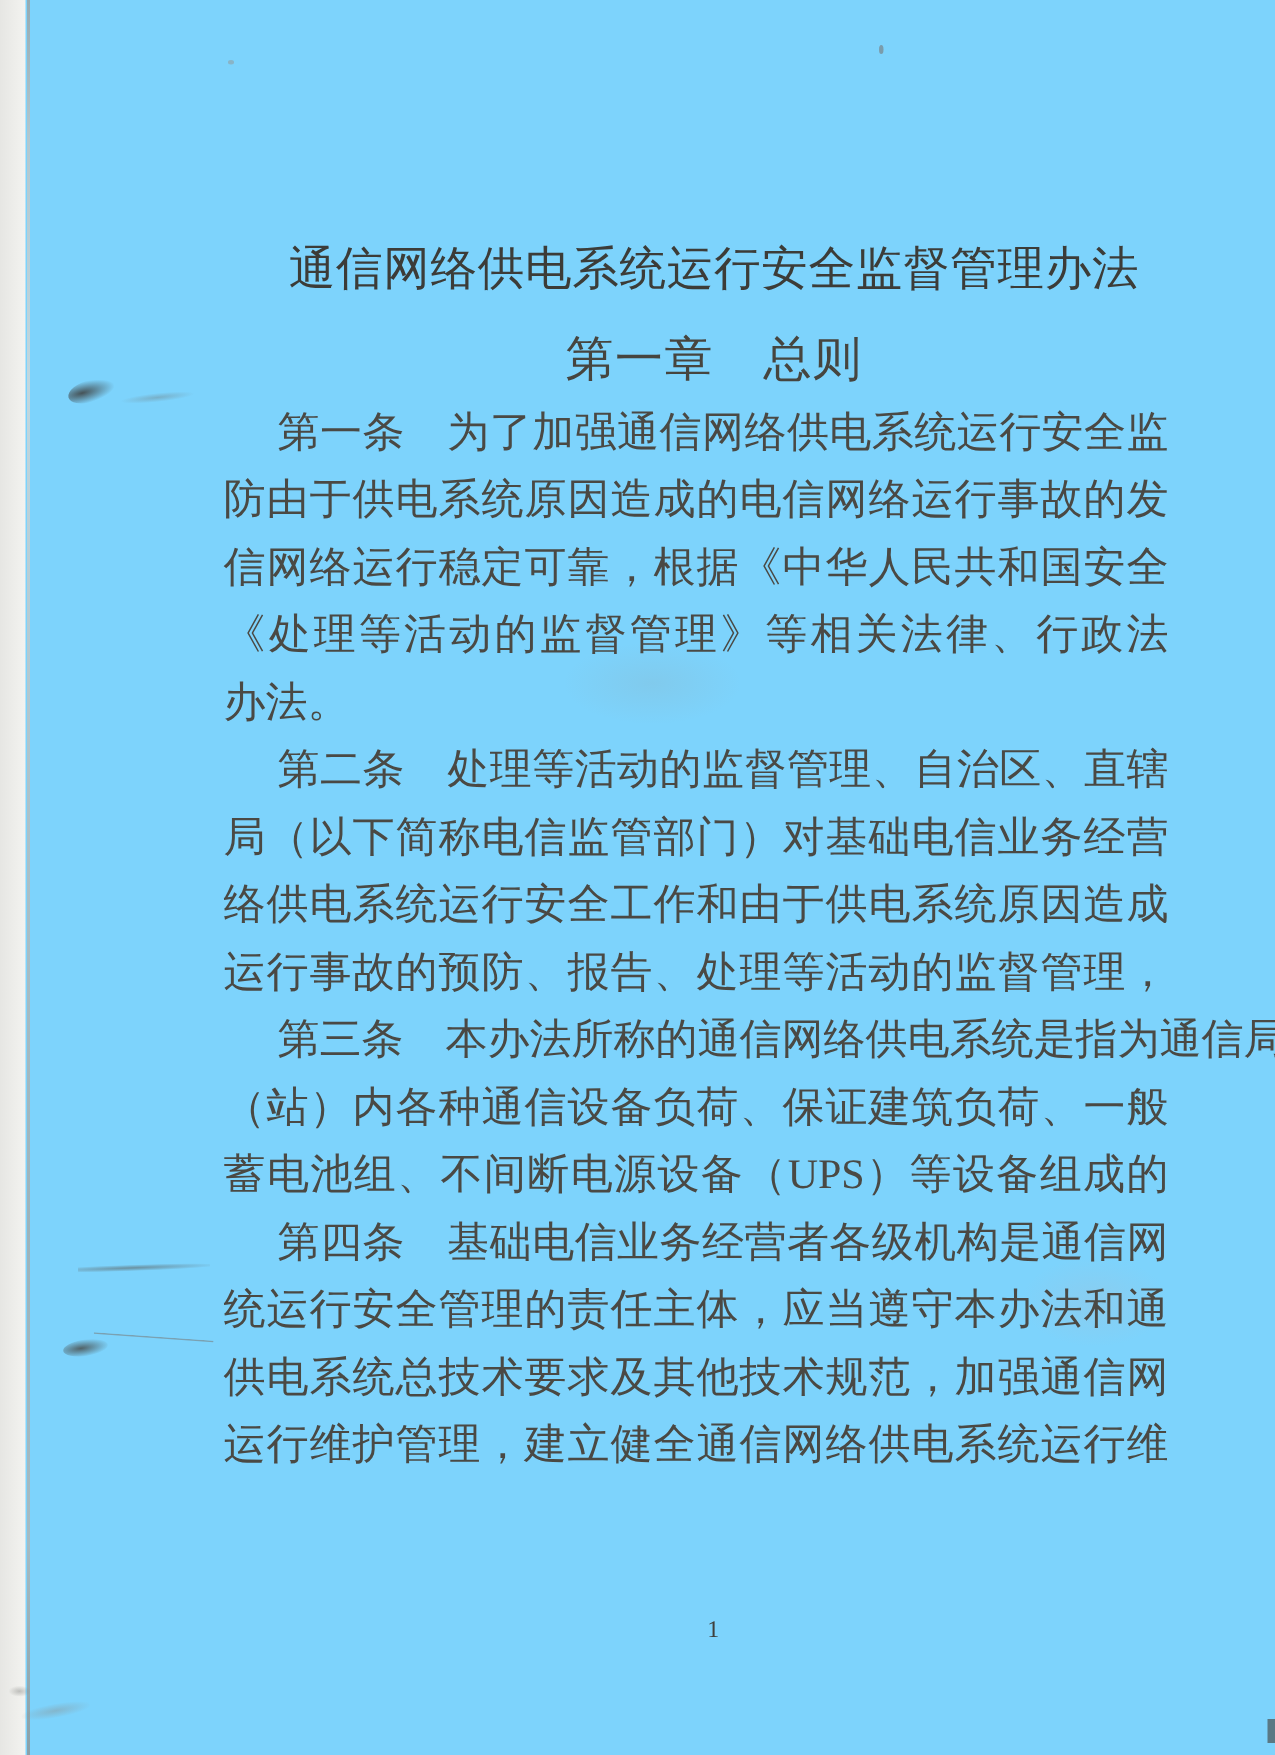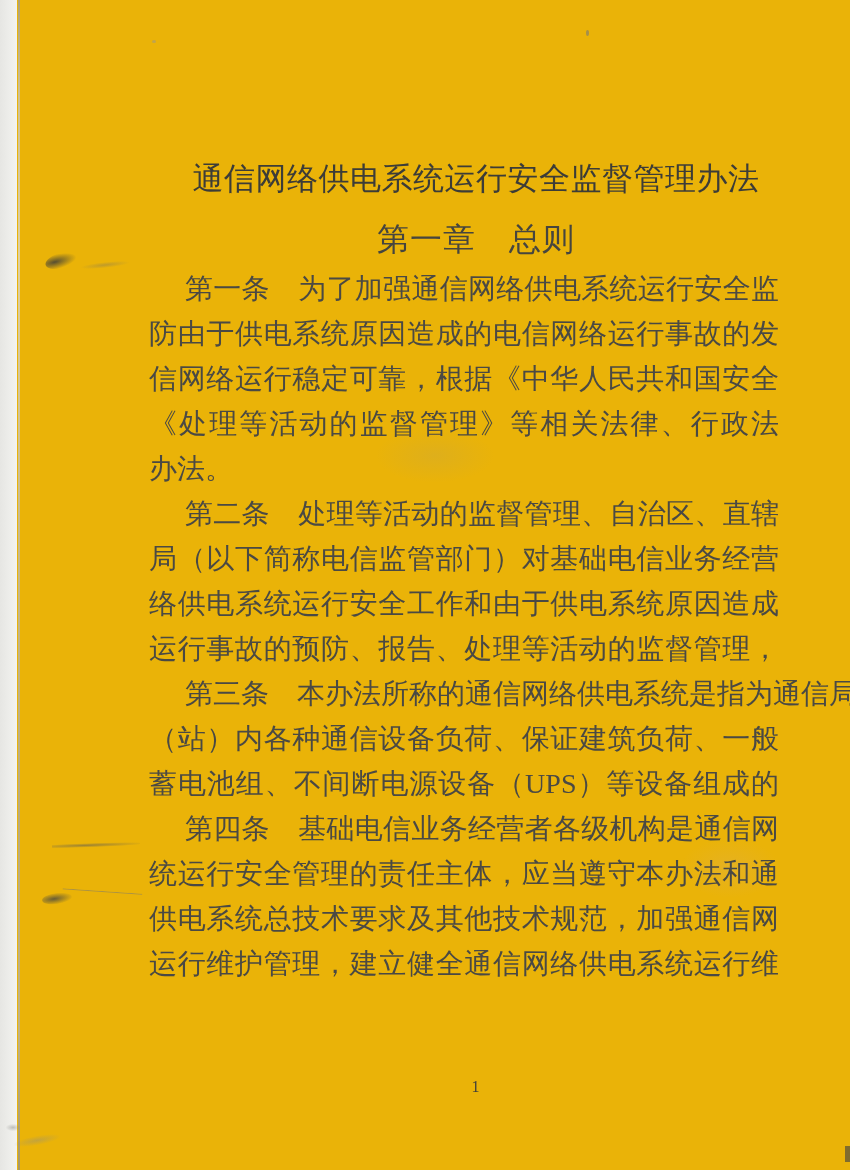--- a/index.html
+++ b/index.html
@@ -4,21 +4,21 @@
 <style>
   html,body{margin:0;padding:0;}
   body{
     width:850px;height:1170px;
     background:#f6f6f4;
     font-family:"Liberation Serif","DejaVu Serif",serif;
     overflow:hidden;
   }
   .page{
     position:relative;width:850px;height:1170px;
-    background:#eab308;
+    background:#7dd3fc;
   }
   
   .edge-strip{position:absolute;left:0;top:0;width:17px;height:1170px;
     background:linear-gradient(to right,#e6e6e3,#f3f3f0);}
   .edge-line{position:absolute;left:18px;top:0;width:2px;height:1170px;opacity:.75;
     background:linear-gradient(to bottom,#9d9d99 0%,#c4c4c0 8%,#d9d9d5 22%,#bdbdb9 45%,#a8a8a4 70%,#b3b3af 88%,#8f8f8b 100%);}
   .smudge-a{position:absolute;left:45px;top:253px;width:32px;height:15px;border-radius:60% 40% 50% 50%;
     background:radial-gradient(ellipse at 30% 50%,rgba(60,60,58,.85),rgba(60,60,58,0) 70%);transform:rotate(-14deg);}
   .smudge-a2{position:absolute;left:80px;top:262px;width:50px;height:6px;
     background:radial-gradient(ellipse,rgba(110,110,105,.35),rgba(110,110,105,0) 70%);transform:rotate(-6deg);}

